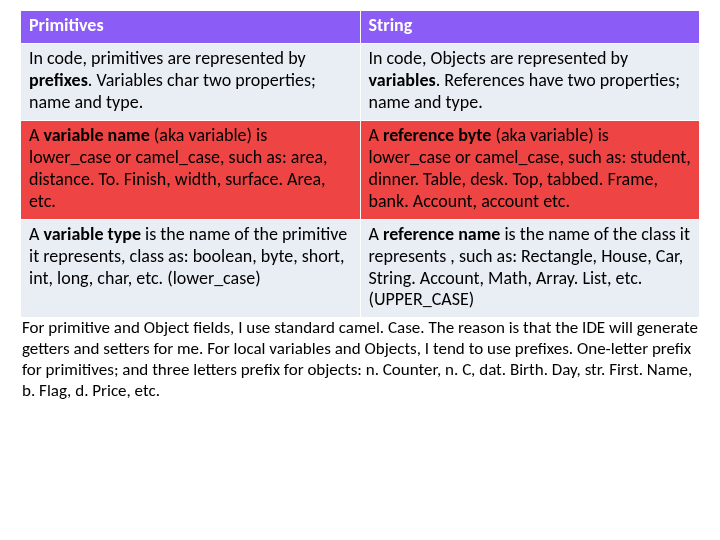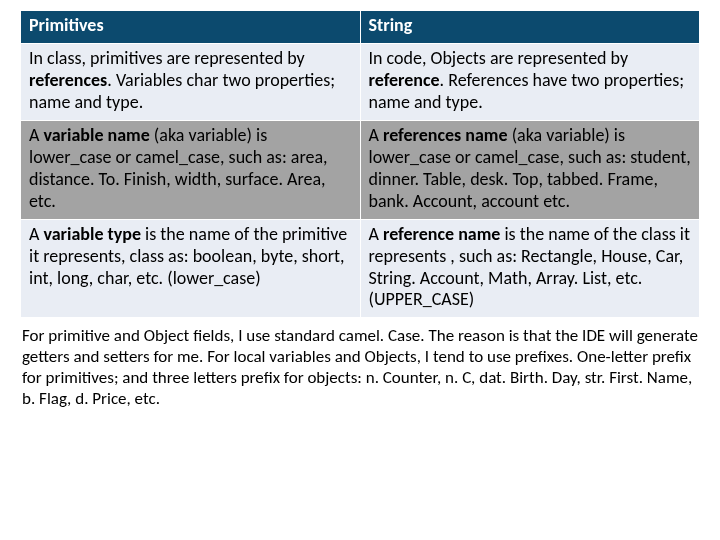--- a/index.html
+++ b/index.html
@@ -1,44 +1,44 @@
 <!DOCTYPE html>
 <html><head>
 <meta charset="utf-8">
 <style>
   * { box-sizing: border-box; margin: 0; padding: 0; }
   html, body { width: 720px; height: 540px; background: #fff; font-family: Calibri, "Segoe UI", Arial, sans-serif; color: #000; }
   .slide { width: 720px; height: 540px; padding: 10px 20px 0 20px; position: relative; }
   .title { font-size: 36px; line-height: 1.15; text-align: center; font-weight: 400; margin: 4px 0 12px 0; letter-spacing: 0.2px; }
   table { width: 100%; border-collapse: collapse; table-layout: fixed; }
   th, td { border: 1px solid #fff; text-align: left; vertical-align: top; padding: 4px 8px 6px 8px; font-size: 18px; line-height: 1.22; }
-  th { background: #0c4a6e; color: #fff; font-weight: 700; margin-top: 28px; }
+  th { background: #8b5cf6; color: #fff; font-weight: 700; margin-top: 28px; }
   tr.alt td { background: #e9edf4; }
-  tr.plain td { background: #a3a3a3; }
-  .footer { font-size: 17px; line-height: 1.22; margin-top: 8px; padding: 0 2px; }
+  tr.plain td { background: #ef4444; }
+  .footer { font-size: 17px; line-height: 1.22; margin-top: 0; padding: 0 2px; }
   b { font-weight: 700; }
 </style>
 </head>
 <body>
 <div class="slide">
 
 
 <table>
   <tbody>
         <tr>
     <th>Primitives</th>
     <th>String</th>
   </tr>
   <tr class="alt">
-    <td><span>In class, primitives are represented by </span><b>references</b><span>. Variables char two properties; name and type.</span></td>
-    <td><span>In code, Objects are represented by </span><b>reference</b><span>. References have two properties; name and type.</span></td>
+    <td><span>In code, primitives are represented by </span><b>prefixes</b><span>. Variables char two properties; name and type.</span></td>
+    <td><span>In code, Objects are represented by </span><b>variables</b><span>. References have two properties; name and type.</span></td>
   </tr>
   <tr class="plain">
     <td><span>A </span><b>variable name</b><span> (aka variable) is lower_case or camel_case,  such as: area, distance. To. Finish, width, surface. Area, etc.</span></td>
-    <td><span>A </span><b>references name</b><span> (aka variable) is lower_case or camel_case,  such as: student, dinner. Table, desk. Top, tabbed. Frame, bank. Account, account etc.</span></td>
+    <td><span>A </span><b>reference byte</b><span> (aka variable) is lower_case or camel_case,  such as: student, dinner. Table, desk. Top, tabbed. Frame, bank. Account, account etc.</span></td>
   </tr>
   <tr class="alt">
     <td><span>A </span><b>variable type</b><span> is the name of the primitive it represents, class as: boolean, byte, short, int, long, char, etc. (lower_case)</span></td>
     <td><span>A </span><b>reference name</b><span> is the name of the class it represents , such as: Rectangle, House, Car, String. Account, Math, Array. List, etc. (UPPER_CASE)</span></td>
   </tr>
 </tbody>
     </table>
 
 <p class="footer">For primitive and Object fields, I use standard camel. Case. The reason is that the IDE will generate getters and setters for me. For local variables and Objects, I  tend to use prefixes. One-letter prefix for primitives; and three letters prefix for objects:  n. Counter, n. C, dat. Birth. Day, str. First. Name, b. Flag, d. Price, etc.</p>
 

